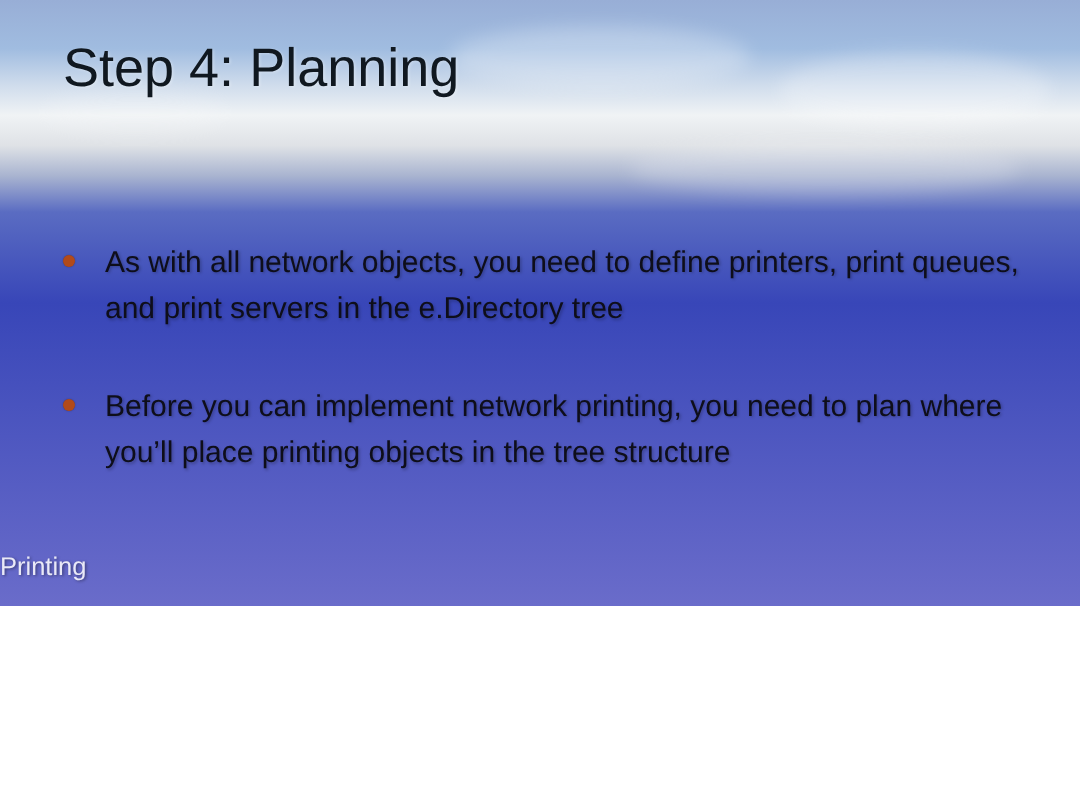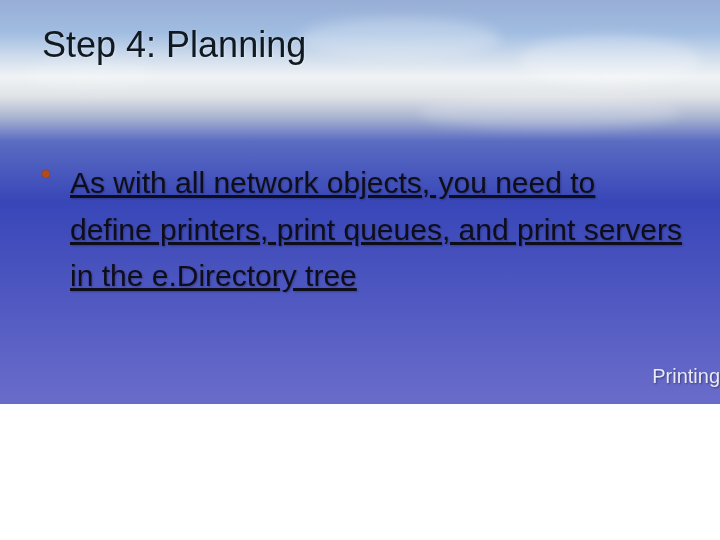--- a/index.html
+++ b/index.html
@@ -65,33 +65,32 @@
     flex: 0 0 auto;
     width: 8px;
     height: 8px;
     border-radius: 50%;
     background: #b24a1a;
     margin-top: 10px;
     margin-right: 20px;
     box-shadow: 0 0 1px rgba(0,0,0,0.4);
   }
   .bullet-text {
-    font-size: 30px;
+    font-size: 20px;
     line-height: 1.55;
     color: #0e0e1a;
     text-shadow: 1px 1px 2px rgba(0,0,0,0.25);
-    text-decoration: underline;
   }
   .footer {
     position: absolute;
     bottom: 16px;
     left: 0;
     right: 0;
-    text-align: right;
-    font-size: 20px;
+    text-align: left;
+    font-size: 17px;
     color: #e9e9f7;
     text-shadow: 1px 1px 2px rgba(0,0,0,0.4);
   }
 </style>
 </head>
 <body>
 
 <div class="slide">
   <div class="cloud c1"></div>
   <div class="cloud c2"></div>
@@ -100,16 +99,20 @@
 
   <div class="title">
     <span>Step 4: Planning</span><br>
   </div>
 
   <div class="body">
     <div class="bullet-item">
       <div class="dot"></div>
       <div class="bullet-text">As with all network objects, you need to define printers, print queues, and print servers in the e.Directory tree</div>
     </div>
+    <div class="bullet-item">
+      <div class="dot"></div>
+      <div class="bullet-text">Before you can implement network printing, you need to plan where you’ll place printing objects in the tree structure</div>
+    </div>
   </div>
 
   <div class="footer">Printing</div>
 </div>
 
 </body></html>

